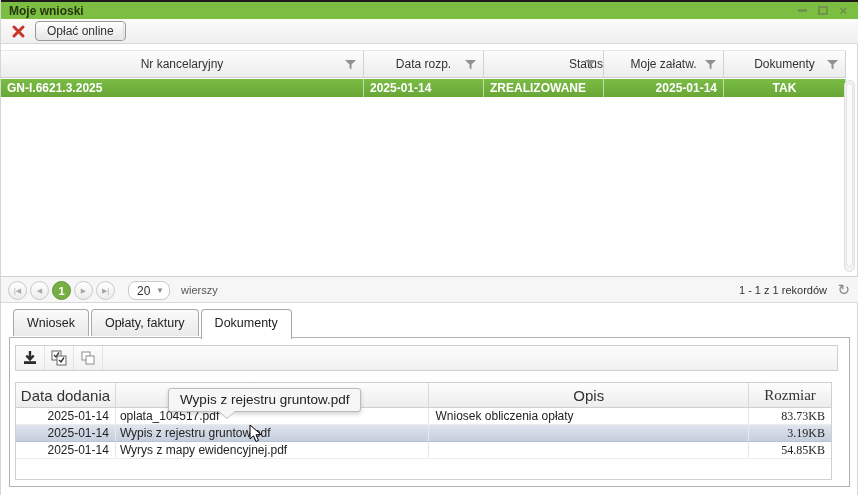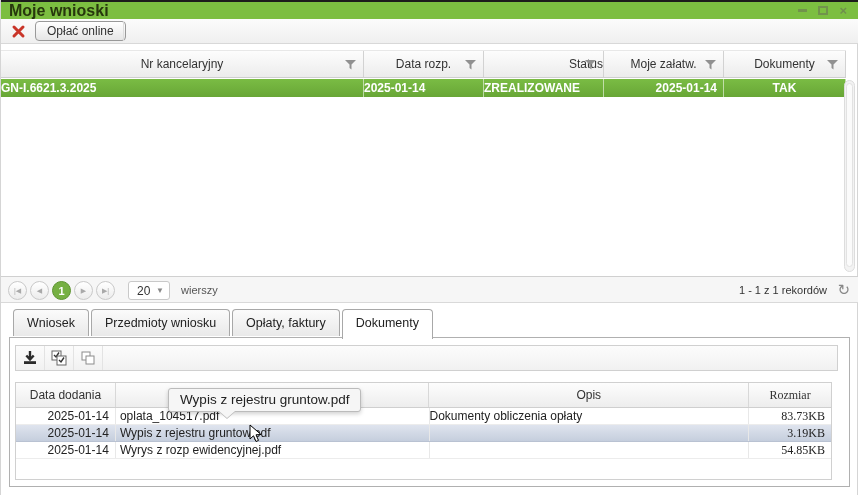--- a/index.html
+++ b/index.html
@@ -5,21 +5,21 @@
   * { box-sizing: border-box; margin: 0; padding: 0; }
   html,body { width:858px; height:495px; background:#fff; overflow:hidden;
               font-family:"Liberation Sans","DejaVu Sans",sans-serif; font-size:12px; color:#333; }
   .window { position:absolute; left:0; top:0; width:858px; height:495px; background:#fff;
             border-left:1px solid #d5d5d5; border-right:1px solid #d5d5d5; }
   .topline { position:absolute; left:0; top:0; width:858px; height:2px; background:#1c1c1c; }
 
   
   .titlebar { position:absolute; left:0; top:2px; width:858px; height:17px; background:#7cbe41;
               display:flex; align-items:center; }
-  .titlebar .title { margin-left:8px; font-weight:bold; font-size:16px; color:#27370d; }
+  .titlebar .title { margin-left:8px; font-weight:bold; font-size:12px; color:#27370d; }
   .winctl { position:absolute; right:10px; top:2px; height:17px; display:flex; align-items:center; gap:11px; }
   .winctl .min { width:9px; height:3px; background:#6d8450; opacity:.75; }
   .winctl .max { width:10px; height:9px; border:2px solid #6d8450; opacity:.75; }
   .winctl .cls { font-size:13px; font-weight:bold; color:#6d8450; opacity:.8; line-height:9px; }
 
   
   .toolbar1 { position:absolute; left:0; top:19px; width:858px; height:25px;
               background:linear-gradient(#fbfbfb,#efefef); border-bottom:1px solid #d8d8d8; }
   .redx { position:absolute; left:10px; top:5px; width:15px; height:15px; cursor:pointer; }
   .btn-pay { position:absolute; left:34px; top:2px; height:20px; padding:0 11px; font-size:12px; color:#333;
@@ -32,39 +32,39 @@
                   border-top:1px solid #e8e8e8; border-bottom:1px solid #cfcfcf; }
   .g1hc { position:relative; height:100%; background:linear-gradient(#fdfdfd,#ececec);
           border-right:1px solid #d2d2d2; display:flex; align-items:center; justify-content:center;
           font-size:12px; color:#333; }
   .g1hc .funnel { position:absolute; right:7px; top:9px; }
   .c1 { width:363px; } .c2 { width:120px; } .c3 { width:120px;justify-content:flex-end; } .c4 { width:120px; } .c5 { width:122px; }
 
   .grid1-row { position:absolute; left:0; top:79px; width:845px; height:18px; display:flex;
                background:linear-gradient(#7abc44,#68a636); color:#fff; font-weight:bold; font-size:12px; }
   .g1rc { height:100%; display:flex; align-items:center; border-right:1px solid rgba(255,255,255,.55); }
-  .al { justify-content:flex-start; }
+  .al { padding-left:6px; justify-content:flex-start; }
   .ar { padding-right:6px; justify-content:flex-end; }
   .ac { justify-content:center; }
 
   .grid1-body { position:absolute; left:0; top:97px; width:845px; height:179px; background:#fff; }
   .vscroll { position:absolute; right:2px; top:80px; width:11px; height:192px; background:#f3f3f3;
              border:1px solid #ddd; border-radius:6px; }
   .vscroll .thumb { position:absolute; left:1px; top:2px; width:7px; height:184px; background:#fbfbfb;
                     border:1px solid #e2e2e2; border-radius:5px; }
 
   
   .pagerbar { position:absolute; left:0; top:276px; width:858px; height:27px; background:#f6f6f6;
               border-top:1px solid #d0d0d0; border-bottom:1px solid #d9d9d9; }
   .pgbtn { position:absolute; top:4px; width:19px; height:19px; border-radius:50%;
            border:1px solid #c9c9c9; background:linear-gradient(#ffffff,#ececec);
            color:#a9a9a9; font-size:7px; display:flex; align-items:center; justify-content:center; }
   .pgbtn.cur { background:#76b043; border-color:#5d9431; color:#fff; font-size:11px; font-weight:bold; }
   .pgdrop { position:absolute; left:127px; top:4px; width:42px; height:19px; border:1px solid #c9c9c9;
-            border-radius:3px; background:#fff; display:flex; align-items:center; }
+            border-radius:8px; background:#fff; display:flex; align-items:center; }
   .pgdrop .val { margin-left:8px; font-size:12px; color:#333; }
   .pgdrop .arr { position:absolute; right:5px; font-size:8px; color:#888; }
   .rows-word { position:absolute; left:180px; top:7px; font-size:11px; color:#555; }
   .records { position:absolute; right:32px; top:7px; font-size:11px; color:#333; }
   .refresh { position:absolute; right:9px; top:4px; font-size:15px; color:#888; }
 
   
   .tabbar { position:absolute; left:12px; top:309px; height:29px; display:flex; gap:2px; z-index:3; }
   .tab { height:27px; line-height:26px; padding:0 13px; font-size:12.5px; color:#222;
          border:1px solid #a8a8a8; border-bottom:none; border-radius:4px 4px 0 0;
@@ -76,21 +76,21 @@
            border:1px solid #b0b0b0; background:#fff; }
   .toolbar2 { position:absolute; left:5px; top:7px; width:823px; height:26px;
               border:1px solid #d0d0d0; background:linear-gradient(#fcfcfc,#f1f1f1); display:flex; }
   .tb2icon { width:29px; height:24px; display:flex; align-items:center; justify-content:center;
              border-right:1px solid #e3e3e3; }
 
   .table2 { position:absolute; left:5px; top:44px; width:817px; height:98px; border:1px solid #d0d0d0;
             background:#fff; }
   .t2head { display:flex; height:25px; border-bottom:1px solid #cfcfcf; }
   .t2hc { background:linear-gradient(#fdfdfd,#ededed); border-right:1px solid #d8d8d8;
-          display:flex; align-items:center; justify-content:center; font-size:12px; color:#333;text-align:right; }
+          display:flex; align-items:center; justify-content:center; font-size:15px; color:#333;text-align:right; }
   .t2row { display:flex; height:17px; border-bottom:1px solid #ececec; font-size:12px; color:#222; }
   .t2row.hl { background:linear-gradient(#dfe4ee,#c5cedd); border-bottom-color:#b9c2d2; }
   .t2c { height:100%; display:flex; align-items:center; border-right:1px solid #e8e8e8; overflow:hidden; white-space:nowrap; }
   .w-date { width:100px; } .w-file { width:314px; } .w-desc { width:320px; } .w-size { width:82px;font-family:Liberation Serif, serif; }
 
   
   .tooltip { position:absolute; left:167px; top:388px; z-index:12; padding:3px 11px 4px 11px;
              font-size:13.5px; color:#222; background:#f6f6f6; border:1px solid #bbb; border-radius:3px;
              box-shadow:0 2px 4px rgba(0,0,0,.18); }
   .tooltip .tip-arrow { position:absolute; left:50px; bottom:-7px; width:0; height:0;
@@ -179,21 +179,20 @@
       <span class="val">20</span>
       <span class="arr">▼</span>
     </div>
     <span class="rows-word">wierszy</span>
     <span class="records">1 - 1 z 1 rekordów</span>
     <span class="refresh">↻</span>
   </div>
 
   <div class="tabbar">
     <div class="tab">Wniosek</div>
-    <div class="tab">Przedmioty wniosku</div>
     <div class="tab">Opłaty, faktury</div>
     <div class="tab active">Dokumenty</div>
   </div>
 
   <div class="panel">
     <div class="toolbar2">
       <div class="tb2icon">
         <svg width="16" height="16" viewBox="0 0 16 16">
           <path d="M8 1 V8.5 M4.3 5.5 L8 9.5 L11.7 5.5" stroke="#2b2b2b" stroke-width="2.4" fill="none"></path>
           <path d="M2 12.6 H14" stroke="#2b2b2b" stroke-width="2.8"></path>
@@ -218,32 +217,32 @@
     <div class="table2">
       <div class="t2head">
         <div class="t2hc w-date">Data dodania</div>
         <div class="t2hc w-file"></div>
         <div class="t2hc w-desc">Opis</div>
         <div class="t2hc w-size" style="border-right:none">Rozmiar</div>
       </div>
       <div class="t2row">
         <div class="t2c w-date ar">2025-01-14</div>
         <div class="t2c w-file al" style="padding-left:4px">oplata_104517.pdf</div>
-        <div class="t2c w-desc al">Dokumenty obliczenia opłaty</div>
+        <div class="t2c w-desc al">Wniosek obliczenia opłaty</div>
         <div class="t2c w-size ar" style="border-right:none">83.73KB</div>
       </div>
       <div class="t2row hl">
         <div class="t2c w-date ar">2025-01-14</div>
         <div class="t2c w-file al" style="padding-left:4px">Wypis z rejestru gruntow.pdf</div>
         <div class="t2c w-desc al"></div>
         <div class="t2c w-size ar" style="border-right:none">3.19KB</div>
       </div>
       <div class="t2row">
         <div class="t2c w-date ar">2025-01-14</div>
-        <div class="t2c w-file al" style="padding-left:4px">Wyrys z rozp ewidencyjnej.pdf</div>
+        <div class="t2c w-file al" style="padding-left:4px">Wyrys z mapy ewidencyjnej.pdf</div>
         <div class="t2c w-desc al"></div>
         <div class="t2c w-size ar" style="border-right:none">54.85KB</div>
       </div>
     </div>
   </div>
 
   <div class="tooltip">
     <span>Wypis z rejestru gruntow.pdf</span>
     <div class="tip-arrow-border"></div>
     <div class="tip-arrow"></div>

